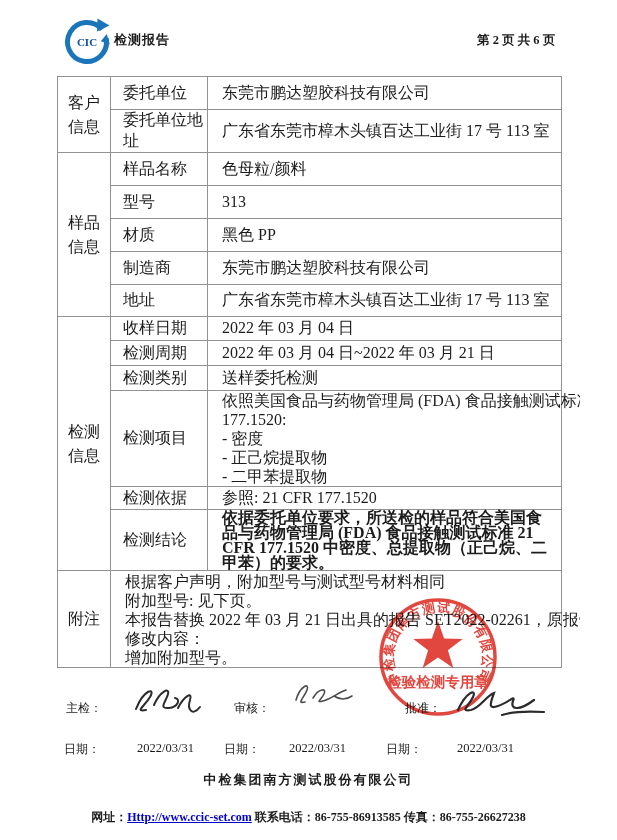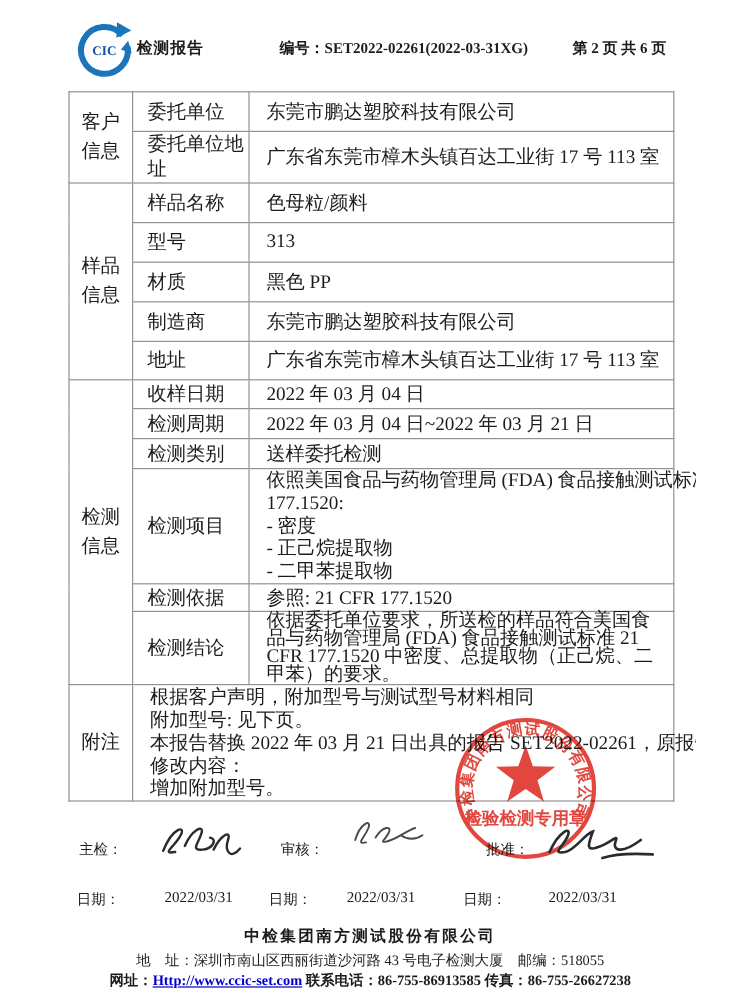--- a/index.html
+++ b/index.html
@@ -21,21 +21,21 @@
   .hdr-page { position: absolute; left: 477px; top: 32px; font-size: 12.5px; font-weight: bold; }
 
   
   table.report { position: absolute; left: 57px; top: 76px; width: 504px; border-collapse: collapse; table-layout: fixed; }
   table.report td { border: 1px solid #929292; font-size: 16px; vertical-align: middle; color: #1c1c1c; }
   td.group { text-align: center; white-space: pre-line; line-height: 24px; }
   td.flabel { padding-left: 12px; }
   td.value { padding-left: 14px; padding-right: 5px; }
   td.pre { white-space: pre; line-height: 19px; }
   td.note { white-space: pre; line-height: 19px; padding-left: 14px; margin-top: 26px; }
-  td.wrap { line-height: 15px; }
+  td.wrap { line-height: 15px; font-weight: bold; }
   tr.r33 { height: 33px; } tr.r32 { height: 32px; }
   tr.r24 { height: 24px; } tr.r25 { height: 25px; }
   tr.r96 { height: 96px; } tr.r23 { height: 23px; }
   tr.r46 { height: 46px; } tr.r97 { height: 97px; }
 
   
   .sig-label { position: absolute; font-size: 12px; z-index: 1; }
   .sig-date-label { position: absolute; font-size: 12px; top: 741px; }
   .sig-date { position: absolute; font-size: 12.5px; top: 741px; }
   .sig-svg { position: absolute; z-index: 6; }
@@ -55,21 +55,20 @@
 
 <div class="page">
 
   <svg class="logo" width="48" height="48" viewBox="0 0 48 48">
     <path d="M39 12.5 A 19.5 19.5 0 1 0 43.2 21.5" fill="none" stroke="#1b75bb" stroke-width="5"></path>
     <polygon points="34.5,1.5 46.5,8.5 34,14.5" fill="#1b75bb"></polygon>
     <polygon points="43.8,17 46.8,27.5 37.8,24.2" fill="#1b75bb"></polygon>
     <text x="24" y="28.5" text-anchor="middle" font-size="11" font-weight="bold" font-family="Liberation Serif, DejaVu Serif, serif" fill="#0f4f9e">CIC</text>
   </svg>
   <div class="hdr-title">检测报告</div>
-  <div class="hdr-no"><span>编号：</span><span>SET2022-02261(2022-03-31XG)</span></div>
   <div class="hdr-page">第 2 页 共 6 页</div>
 
   <table class="report">
     <colgroup>
         <col style="width:53px">
         <col style="width:97px">
         <col style="width:354px">
       </colgroup>
     <tbody>
 
@@ -173,16 +172,15 @@
   </svg>
 
   <div class="sig-date-label" style="left:64px;">日期：</div>
   <div class="sig-date" style="left:137px;">2022/03/31</div>
   <div class="sig-date-label" style="left:224px;">日期：</div>
   <div class="sig-date" style="left:289px;">2022/03/31</div>
   <div class="sig-date-label" style="left:386px;">日期：</div>
   <div class="sig-date" style="left:457px;">2022/03/31</div>
 
   <div class="footer-line f-company">中检集团南方测试股份有限公司</div>
-  <div class="footer-line f-address">地　址：深圳市南山区西丽街道沙河路 43 号电子检测大厦　邮编：518055</div>
   <div class="footer-line f-web"><span>网址：</span><span class="url">Http://www.ccic-set.com</span><span> </span><span>联系电话：86-755-86913585  传真：86-755-26627238</span></div>
 
 </div>
 
 </body></html>

